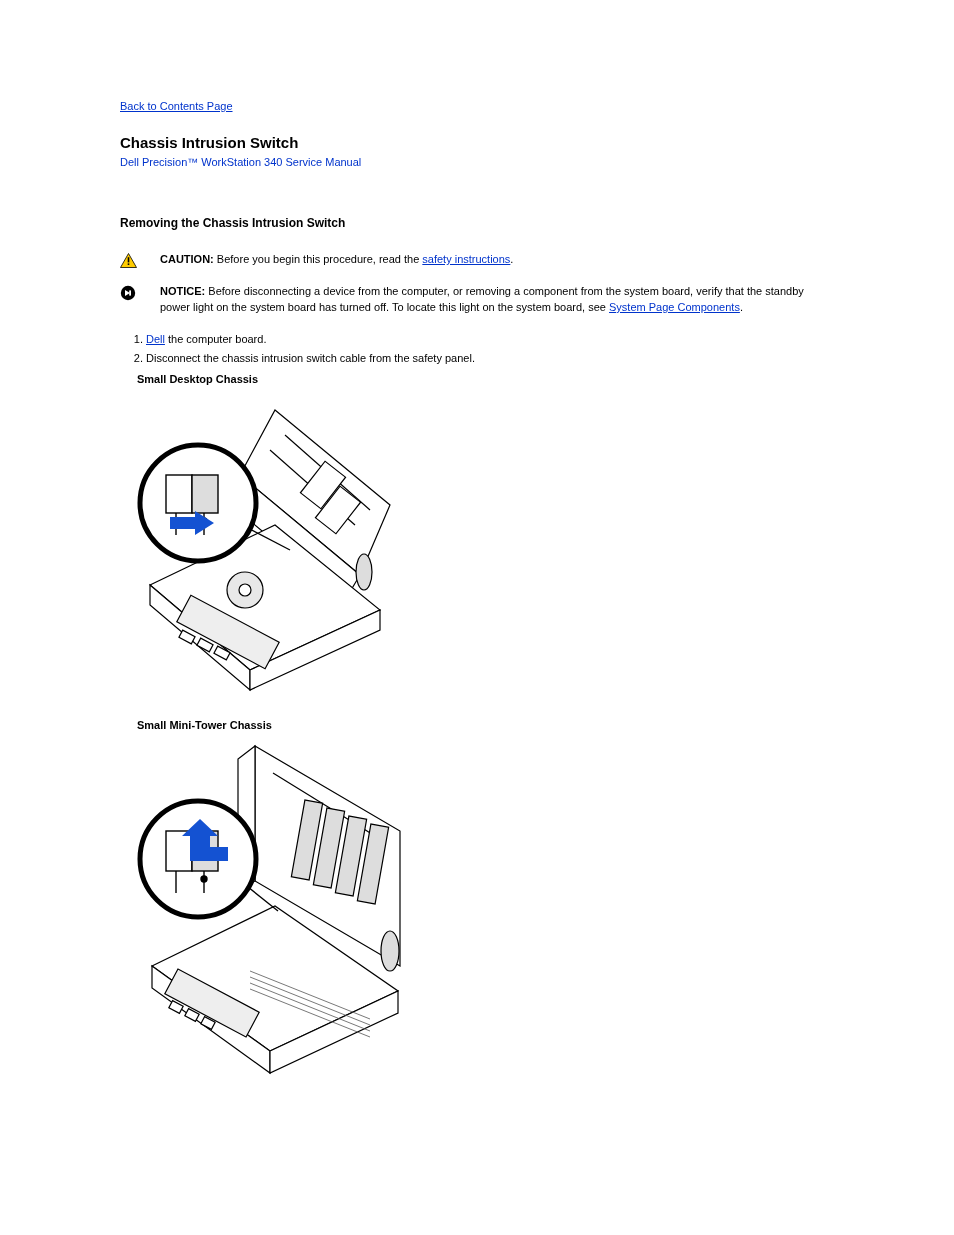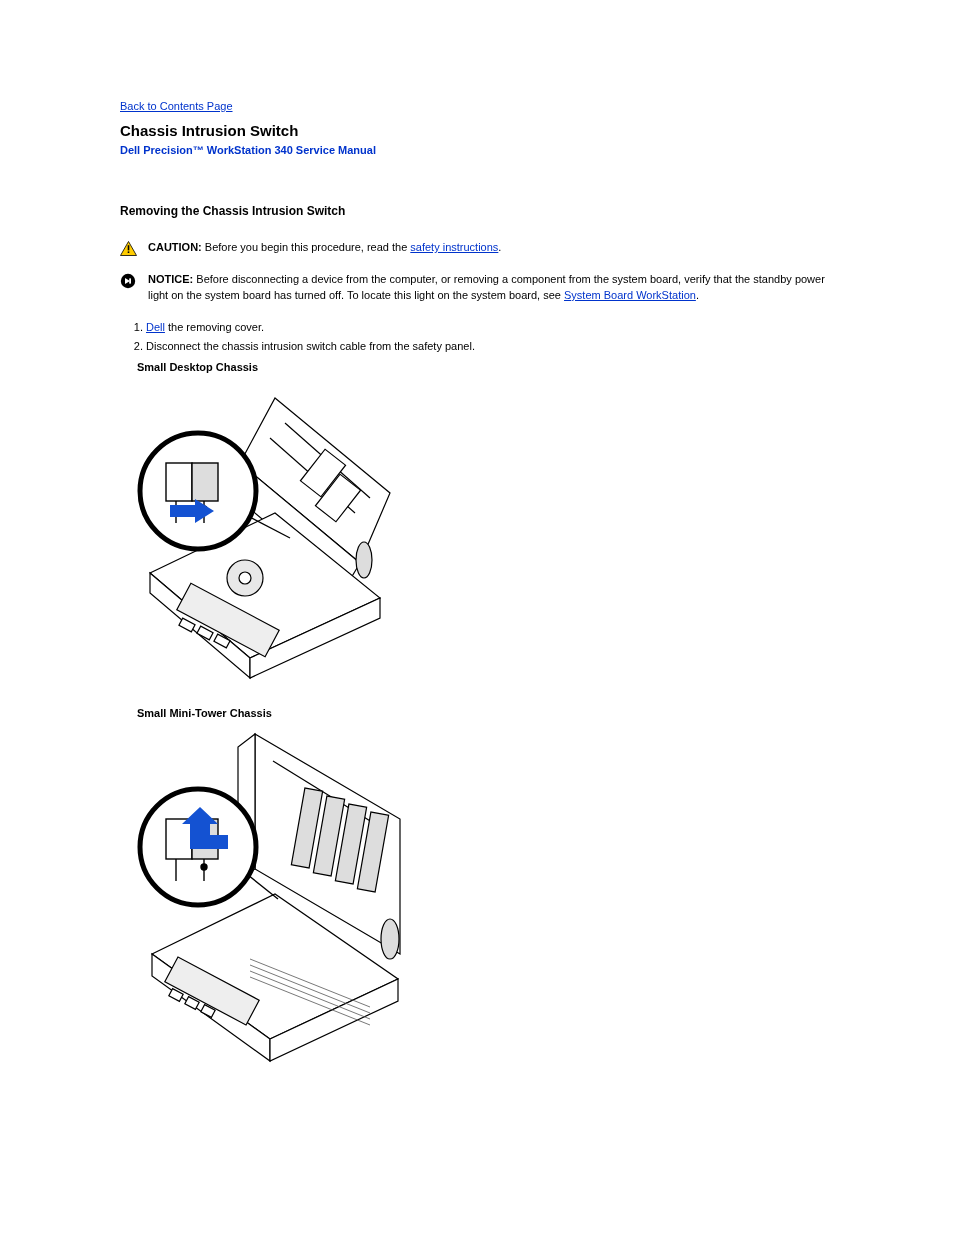--- a/index.html
+++ b/index.html
@@ -9,39 +9,39 @@
     color: #000;
     background: #fff;
     width: 954px;
     padding: 100px 120px 60px 120px;
   }
   .back-link {
     color: #0033cc;
     text-decoration: underline;
     font-size: 11px;
     display: inline-block;
-    margin-bottom: 10px;
+    margin-bottom: 22px;
   }
   .page-title {
     font-size: 15px;
     font-weight: bold;
     color: #000;
     margin-bottom: 5px;
   }
   .subtitle {
     font-size: 11px;
-    font-weight: bold;
+    font-weight: normal;
     color: #0033cc;
     margin-bottom: 46px;
   }
   .note-row {
     display: flex;
     align-items: flex-start;
     margin-bottom: 16px;
-    gap: 10px;
+    gap: 22px;
     justify-content: flex-end;
   }
   .note-row .icon-wrap {
     flex: 0 0 auto;
     width: 18px;
     margin-top: 1px;
   }
   .note-row .text {
     flex: 1 1 auto;
     font-size: 11px;
@@ -99,28 +99,28 @@
   <div class="icon-wrap">
     <svg class="svg-icon" width="16" height="16" viewBox="0 0 16 16">
       <circle cx="8" cy="8" r="7.2" fill="#000"></circle>
       <polygon points="5,5 10,8 5,11" fill="#fff"></polygon>
       <rect x="9.2" y="5.4" width="1.8" height="5.2" fill="#fff"></rect>
     </svg>
   </div>
   <div class="text">
     <span class="bold-label">NOTICE:</span>
     <span>Before disconnecting a device from the computer, or removing a component from the system board, verify that the standby power light on the system board has turned off. To locate this light on the system board, see </span>
-    <a class="inline-link"><span>System Board WorkStation</span></a><span>.</span>
+    <a class="inline-link"><span>System Page Components</span></a><span>.</span>
   </div>
 </div>
 
 
 <ol class="step-list">
   <li>
-    <a class="inline-link"><span>Dell</span></a><span> the removing cover</span><span>.</span>
+    <a class="inline-link"><span>Dell</span></a><span> the computer board</span><span>.</span>
   </li>
   <li>Disconnect the chassis intrusion switch cable from the safety panel.</li>
 </ol>
 
 
 <div class="figure-caption">Small Desktop Chassis</div>
 <div class="figure">
   <svg class="svg-fig" width="290" height="300" viewBox="0 0 290 300">
 
     <g stroke="#000" stroke-width="1.2" fill="#fff">

